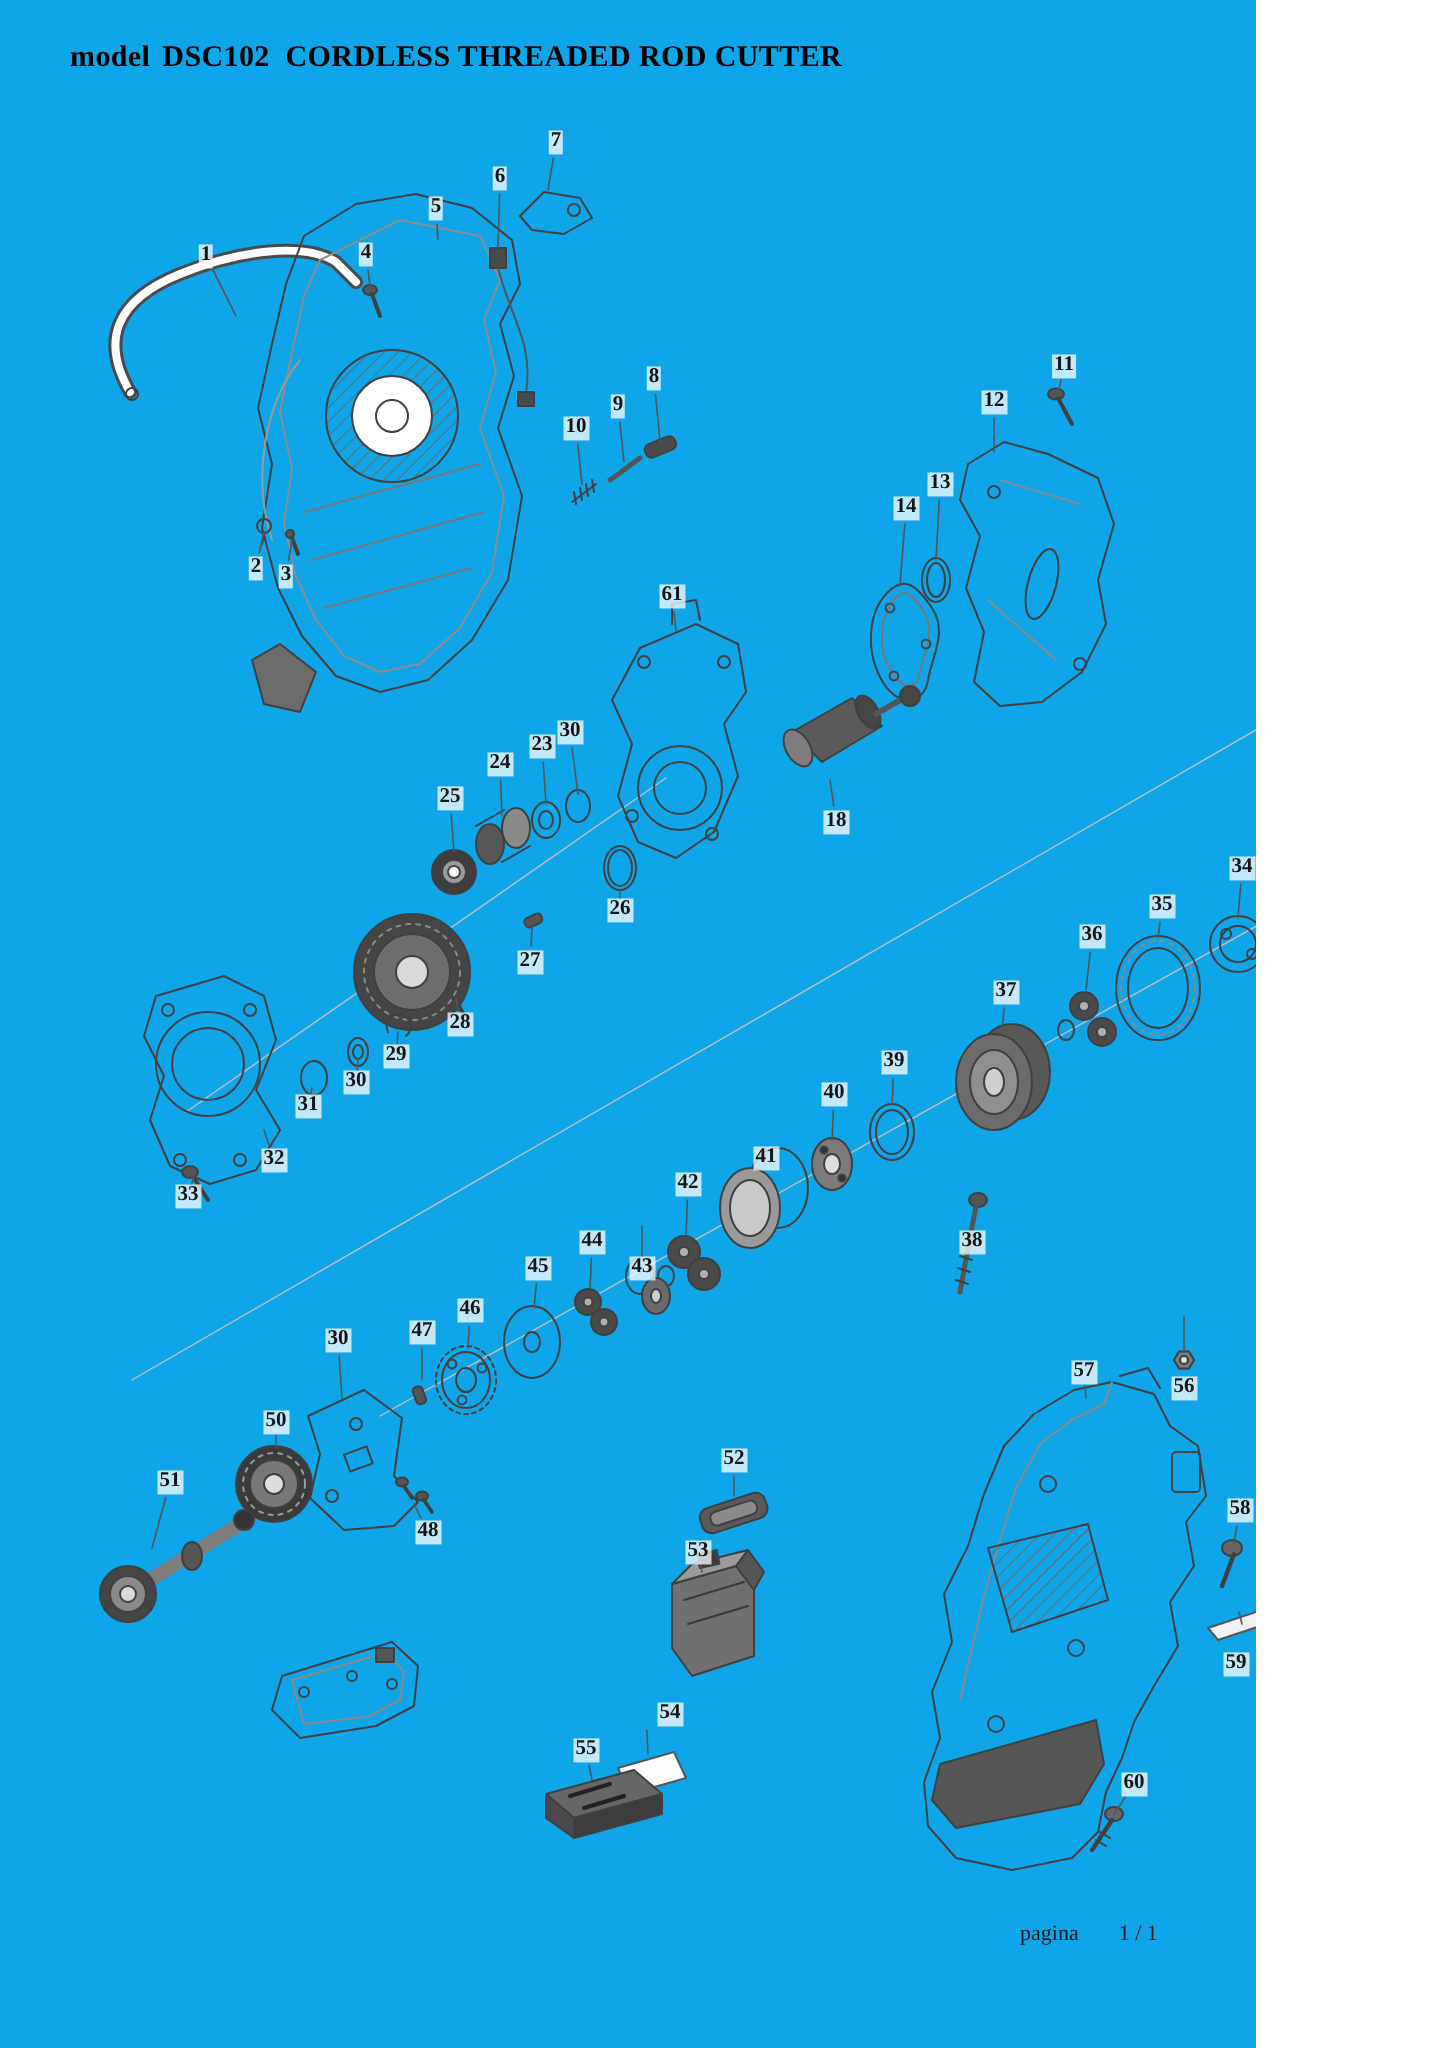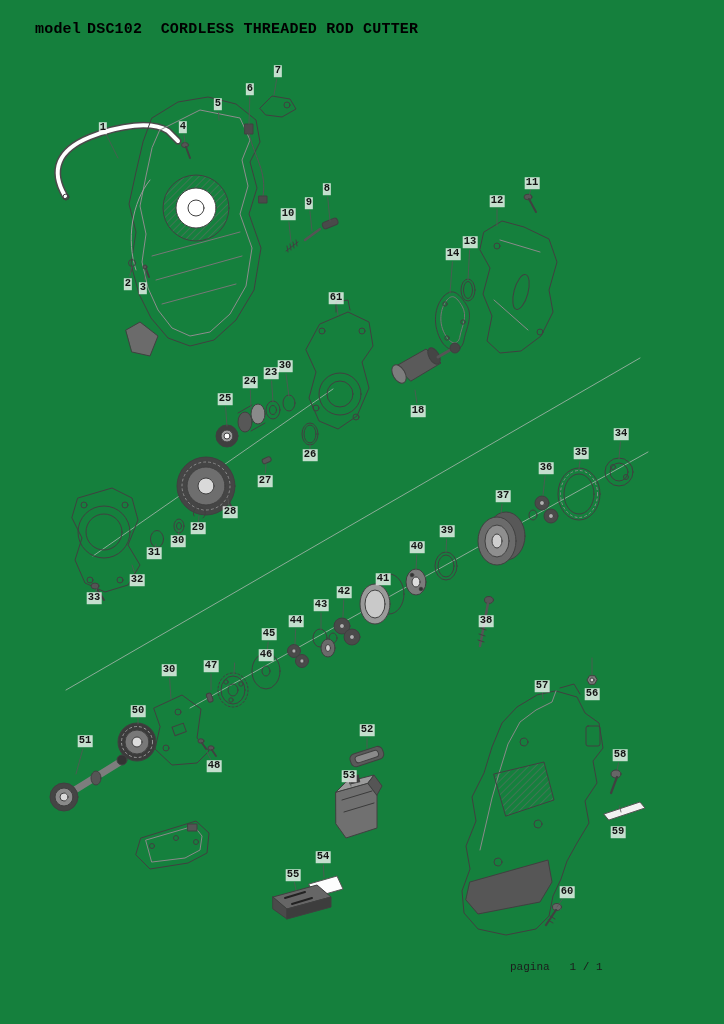--- a/index.html
+++ b/index.html
@@ -1,18 +1,18 @@
 <!DOCTYPE html>
 <html><head>
 <meta charset="utf-8">
 <style>
   html,body { margin:0; padding:0; background:#ffffff; }
   .page {
-    position:relative; width:724px; height:1024px; background:#15803d;
-    font-family:Liberation Mono, monospace; overflow:hidden;
+    position:relative; width:628px; height:1024px; background:#0ea5e9;
+    font-family:Liberation Serif, serif; overflow:hidden;
   }
   .page-title {
     position:absolute; left:35px; top:21px;
     font-size:15px; font-weight:bold; color:#000;
     white-space:pre; letter-spacing:0.2px;
   }
   .page-title .gap { display:inline-block; width:6px; }
   .diagram-svg { position:absolute; left:0; top:0; }
   .label-layer { position:absolute; left:0; top:0; width:724px; height:1024px; pointer-events:none; }
   .part-num {
@@ -468,32 +468,32 @@
       <div class="part-num" style="left: 94px; top: 598px;">33</div>
       <div class="part-num" style="left: 621px; top: 434px;">34</div>
       <div class="part-num" style="left: 581px; top: 453px;">35</div>
       <div class="part-num" style="left: 546px; top: 468px;">36</div>
       <div class="part-num" style="left: 503px; top: 496px;">37</div>
       <div class="part-num" style="left: 486px; top: 621px;">38</div>
       <div class="part-num" style="left: 447px; top: 531px;">39</div>
       <div class="part-num" style="left: 417px; top: 547px;">40</div>
       <div class="part-num" style="left: 383px; top: 567px; margin-top: 12px;">41</div>
       <div class="part-num" style="left: 344px; top: 592px;">42</div>
-      <div class="part-num" style="left: 321px; top: 605px; text-align: center;">43</div>
+      <div class="part-num" style="left: 321px; top: 634px; text-align: center;">43</div>
       <div class="part-num" style="left: 296px; top: 621px;">44</div>
       <div class="part-num" style="left: 269px; top: 634px;">45</div>
-      <div class="part-num" style="left: 235px; top: 655px; margin-left: 31px;">46</div>
+      <div class="part-num" style="left: 235px; top: 655px;">46</div>
       <div class="part-num" style="left: 211px; top: 666px;">47</div>
       <div class="part-num" style="left: 214px; top: 766px;">48</div>
       <div class="part-num" style="left: 169px; top: 670px;">30</div>
       <div class="part-num" style="left: 138px; top: 711px;">50</div>
       <div class="part-num" style="left: 85px; top: 741px;">51</div>
       <div class="part-num" style="left: 367px; top: 730px;">52</div>
       <div class="part-num" style="left: 349px; top: 776px;">53</div>
-      <div class="part-num" style="left: 323px; top: 857px; text-align: center;">54</div>
+      <div class="part-num" style="left: 335px; top: 857px; text-align: center;">54</div>
       <div class="part-num" style="left: 293px; top: 875px;">55</div>
       <div class="part-num" style="left: 592px; top: 650px; margin-top: 44px;">56</div>
       <div class="part-num" style="left: 542px; top: 686px;">57</div>
       <div class="part-num" style="left: 620px; top: 755px;">58</div>
       <div class="part-num" style="left: 618px; top: 800px; margin-top: 32px;">59</div>
       <div class="part-num" style="left: 567px; top: 892px;">60</div>
       <div class="part-num" style="left: 336px; top: 298px;">61</div>
     </div>
 
   <div class="footer">

